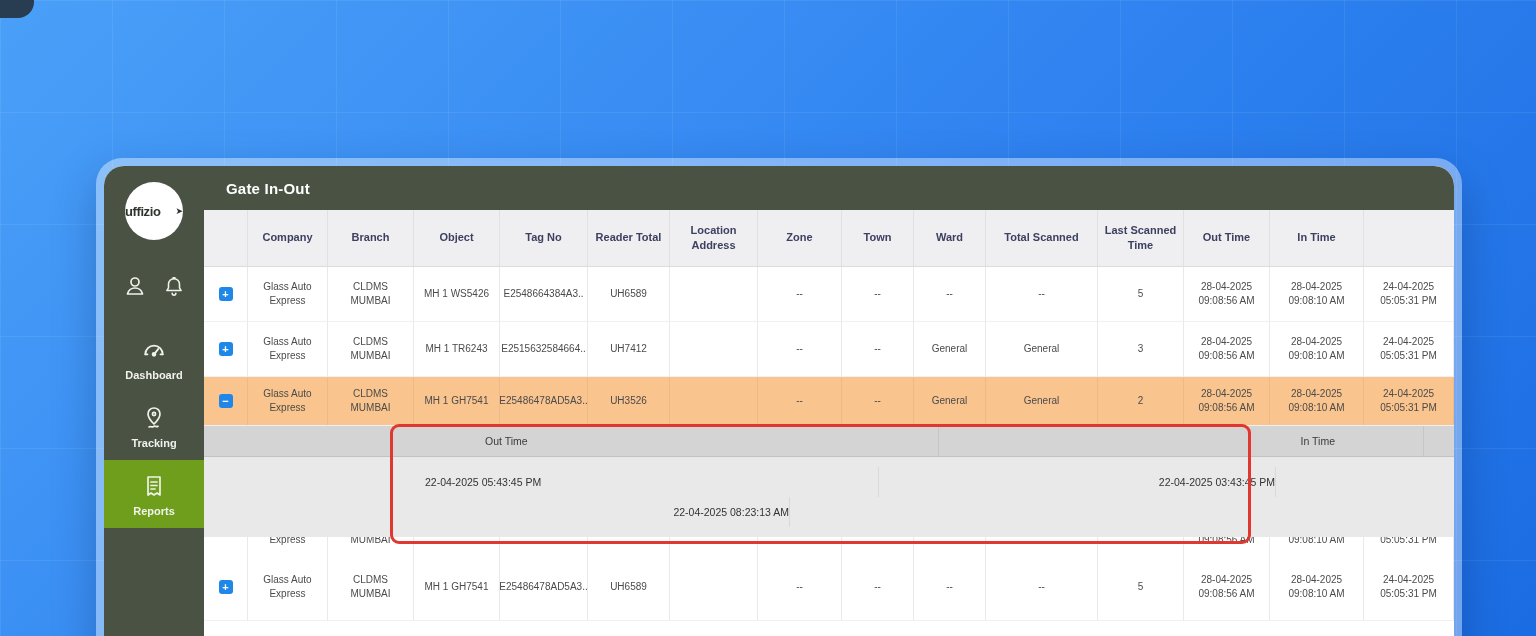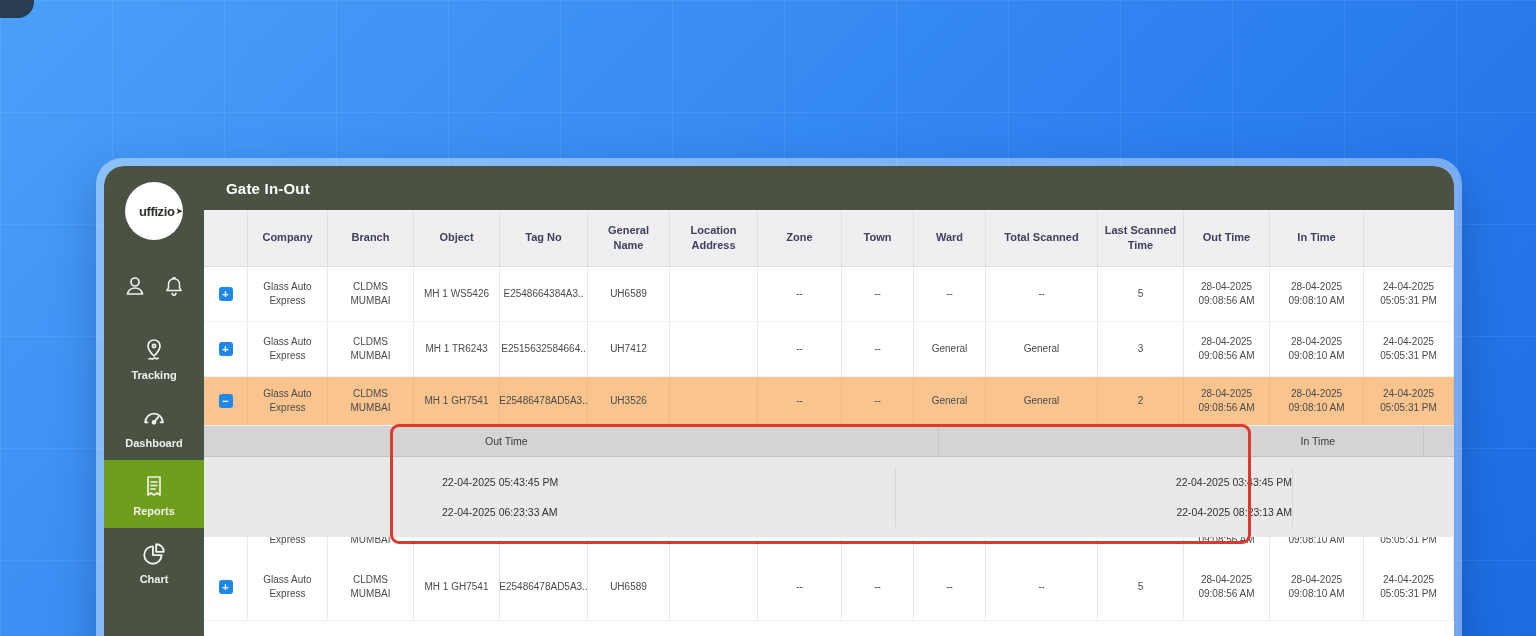--- a/index.html
+++ b/index.html
@@ -16,21 +16,21 @@
   .corner-tl{position:absolute;top:0;left:0;width:34px;height:18px;background:#25323f;border-bottom-right-radius:16px;opacity:.9;}
 
   .card{position:absolute;left:96px;top:158px;width:1350px;height:560px;
     border-radius:26px;background:rgba(255,255,255,.38);padding:8px;
     box-shadow:0 18px 44px rgba(0,30,80,.28);}
   .card-inner{position:relative;width:100%;height:100%;border-radius:20px;overflow:hidden;background:#fff;display:flex;}
 
   
   .sidebar{flex:0 0 100px;background:var(--sidebar,#4a5244);display:flex;flex-direction:column;align-items:center;}
   .logo{margin-top:16px;width:58px;height:58px;border-radius:50%;background:#fff;
-    display:flex;align-items:center;justify-content:flex-end;color:#2e342c;}
+    display:flex;align-items:center;justify-content:space-between;color:#2e342c;}
   .logo-text{font-weight:bold;font-size:13px;letter-spacing:-.4px;}
   .logo-arrow{font-size:9px;margin-left:1px;}
   .top-icons{margin-top:34px;display:flex;gap:16px;align-items:center;}
   .nav{margin-top:26px;width:100%;display:flex;flex-direction:column;}
   .nav-item{width:100%;padding:13px 0 11px;display:flex;flex-direction:column;align-items:center;gap:6px;
     color:#f0f2ec;font-size:11px;font-weight:bold;cursor:pointer;}
   .nav-item.active{background:var(--accent-green,#6f9e1d);}
   .nav-icon svg,.top-icons svg{display:block;}
 
   
@@ -55,21 +55,21 @@
   .exp{position:relative;}
   .exp-head{display:flex;height:30px;background:#d4d4d4;border-bottom:1px solid #c2c2c2;font-size:10.5px;color:#3a3a3a;}
   .exp-body{background:#e9e9e9;height:80px;font-size:10.5px;color:#333;padding-top:10px;box-sizing:border-box;}
   .exp-sp{width:188px;border-right:1px solid #c6c6c6;flex:0 0 188px;}
   .exp-out{width:453px;flex:0 0 453px;border-right:1px solid #c6c6c6;display:flex;align-items:center;}
   .exp-in{width:396px;flex:0 0 396px;border-right:1px solid #c6c6c6;display:flex;align-items:center;justify-content:flex-end;}
   .exp-rest{flex:1;}
   .exp-head .exp-out{padding-left:92px;font-weight:normal;}
   .exp-head .exp-in{padding-right:88px;}
   .exp-vrow{display:flex;height:30px;}
-  .exp-vrow .exp-out{padding-left:49px;}
+  .exp-vrow .exp-out{padding-left:32px;}
   .exp-vrow .exp-in{}
   .exp-vrow .exp-sp,.exp-body .exp-sp{border-right:1px solid #d9d9d9;}
   .exp-vrow .exp-out,.exp-vrow .exp-in{border-right:1px solid #d9d9d9;}
   .red-box{position:absolute;left:186px;top:-2px;width:855px;height:114px;
     border:3px solid var(--annotation-red,#e0382e);border-radius:9px;pointer-events:none;z-index:3;}
 
   .fragment{height:17px;overflow:hidden;}
   .fragment .trow{margin-top:-30px;}
   .fragment .cell{min-height:48px;}
 </style>
@@ -98,71 +98,62 @@
             <svg width="22" height="24" viewBox="0 0 24 24" fill="none" stroke="#f0f2ec" stroke-width="1.7" stroke-linecap="round" stroke-linejoin="round">
               <path d="M12 4a6 6 0 0 0-6 6v4l-1.8 3h15.6L18 14v-4a6 6 0 0 0-6-6z"></path>
               <path d="M10 20a2 2 0 0 0 4 0"></path>
               <path d="M11 4V3h2v1"></path>
             </svg>
           </span>
         </div>
       <nav class="nav">
           <div class="nav-item">
             <span class="nav-icon">
-              <svg width="24" height="26" viewBox="0 0 24 24" fill="none" stroke="#f0f2ec" stroke-width="1.7" stroke-linecap="round" stroke-linejoin="round">
-                <path d="M12 2c-3.3 0-6 2.6-6 5.9C6 12 12 18 12 18s6-6 6-10.1C18 4.6 15.3 2 12 2z"></path>
-                <circle cx="12" cy="8" r="1.6"></circle>
-                <path d="M7 21c1.5-1.4 2.8.9 4.4-.4 1.6-1.3 3 .9 4.6-.3"></path>
-              </svg>
-            </span>
-            <span class="nav-label">Tracking</span>
-          </div>
-          <div class="nav-item">
-            <span class="nav-icon">
               <svg width="26" height="26" viewBox="0 0 24 24" fill="none" stroke="#f0f2ec" stroke-width="1.7" stroke-linecap="round" stroke-linejoin="round">
                 <path d="M4 16a8 8 0 1 1 16 0"></path>
                 <path d="M4 16h2M18 16h2"></path>
                 <path d="M12 16l4-5"></path>
                 <circle cx="12" cy="16" r="1.3"></circle>
               </svg>
             </span>
             <span class="nav-label">Dashboard</span>
           </div>
+          <div class="nav-item">
+            <span class="nav-icon">
+              <svg width="24" height="26" viewBox="0 0 24 24" fill="none" stroke="#f0f2ec" stroke-width="1.7" stroke-linecap="round" stroke-linejoin="round">
+                <path d="M12 2c-3.3 0-6 2.6-6 5.9C6 12 12 18 12 18s6-6 6-10.1C18 4.6 15.3 2 12 2z"></path>
+                <circle cx="12" cy="8" r="1.6"></circle>
+                <path d="M7 21c1.5-1.4 2.8.9 4.4-.4 1.6-1.3 3 .9 4.6-.3"></path>
+              </svg>
+            </span>
+            <span class="nav-label">Tracking</span>
+          </div>
           <div class="nav-item active">
             <span class="nav-icon">
               <svg width="24" height="26" viewBox="0 0 24 24" fill="none" stroke="#f0f2ec" stroke-width="1.7" stroke-linecap="round" stroke-linejoin="round">
                 <path d="M6 3h12v18l-3-2-3 2-3-2-3 2z" stroke-linejoin="round"></path>
                 <path d="M9 8h6M9 11.5h6M9 15h4"></path>
               </svg>
             </span>
             <span class="nav-label">Reports</span>
-          </div>
-          <div class="nav-item">
-            <span class="nav-icon">
-              <svg width="26" height="26" viewBox="0 0 24 24" fill="none" stroke="#f0f2ec" stroke-width="1.7" stroke-linecap="round" stroke-linejoin="round">
-                <path d="M11 5a8 8 0 1 0 8 8h-8z"></path>
-                <path d="M14 3a7 7 0 0 1 7 7h-7z"></path>
-              </svg>
-            </span>
-            <span class="nav-label">Chart</span>
           </div>
         </nav>
     </aside>
 
     <main class="main">
       <div class="titlebar">
         <span>Gate In-Out</span>
       </div>
       <div class="trow thead" id="thead">
           <div class="cell"></div>
           <div class="cell">Company</div>
           <div class="cell">Branch</div>
           <div class="cell">Object</div>
           <div class="cell">Tag No</div>
-          <div class="cell">General Name</div>
+          <div class="cell">Reader Total</div>
           <div class="cell">Location Address</div>
           <div class="cell">Zone</div>
           <div class="cell">Town</div>
           <div class="cell">Ward</div>
           <div class="cell">Total Scanned</div>
           <div class="cell">Last Scanned Time</div>
           <div class="cell">Out Time</div>
           <div class="cell">In Time</div>
         </div>
       <div id="tbody">
@@ -232,21 +223,20 @@
             </div>
             <div class="exp-body">
               <div class="exp-vrow">
                 <div class="exp-sp"></div>
         <div class="exp-out">22-04-2025 05:43:45 PM</div>
         <div class="exp-in">22-04-2025 03:43:45 PM</div>
         <div class="exp-rest"></div>
               </div>
               <div class="exp-vrow">
                 <div class="exp-sp"></div>
-        <div class="exp-out">22-04-2025 06:23:33 AM</div>
         <div class="exp-in">22-04-2025 08:23:13 AM</div>
         <div class="exp-rest"></div>
               </div>
             </div>
             <div class="red-box"></div>
           </div>
           <div class="fragment">
             <div class="trow data-row">
               <div class="cell"></div>
               <div class="cell">Glass Auto Express</div>

